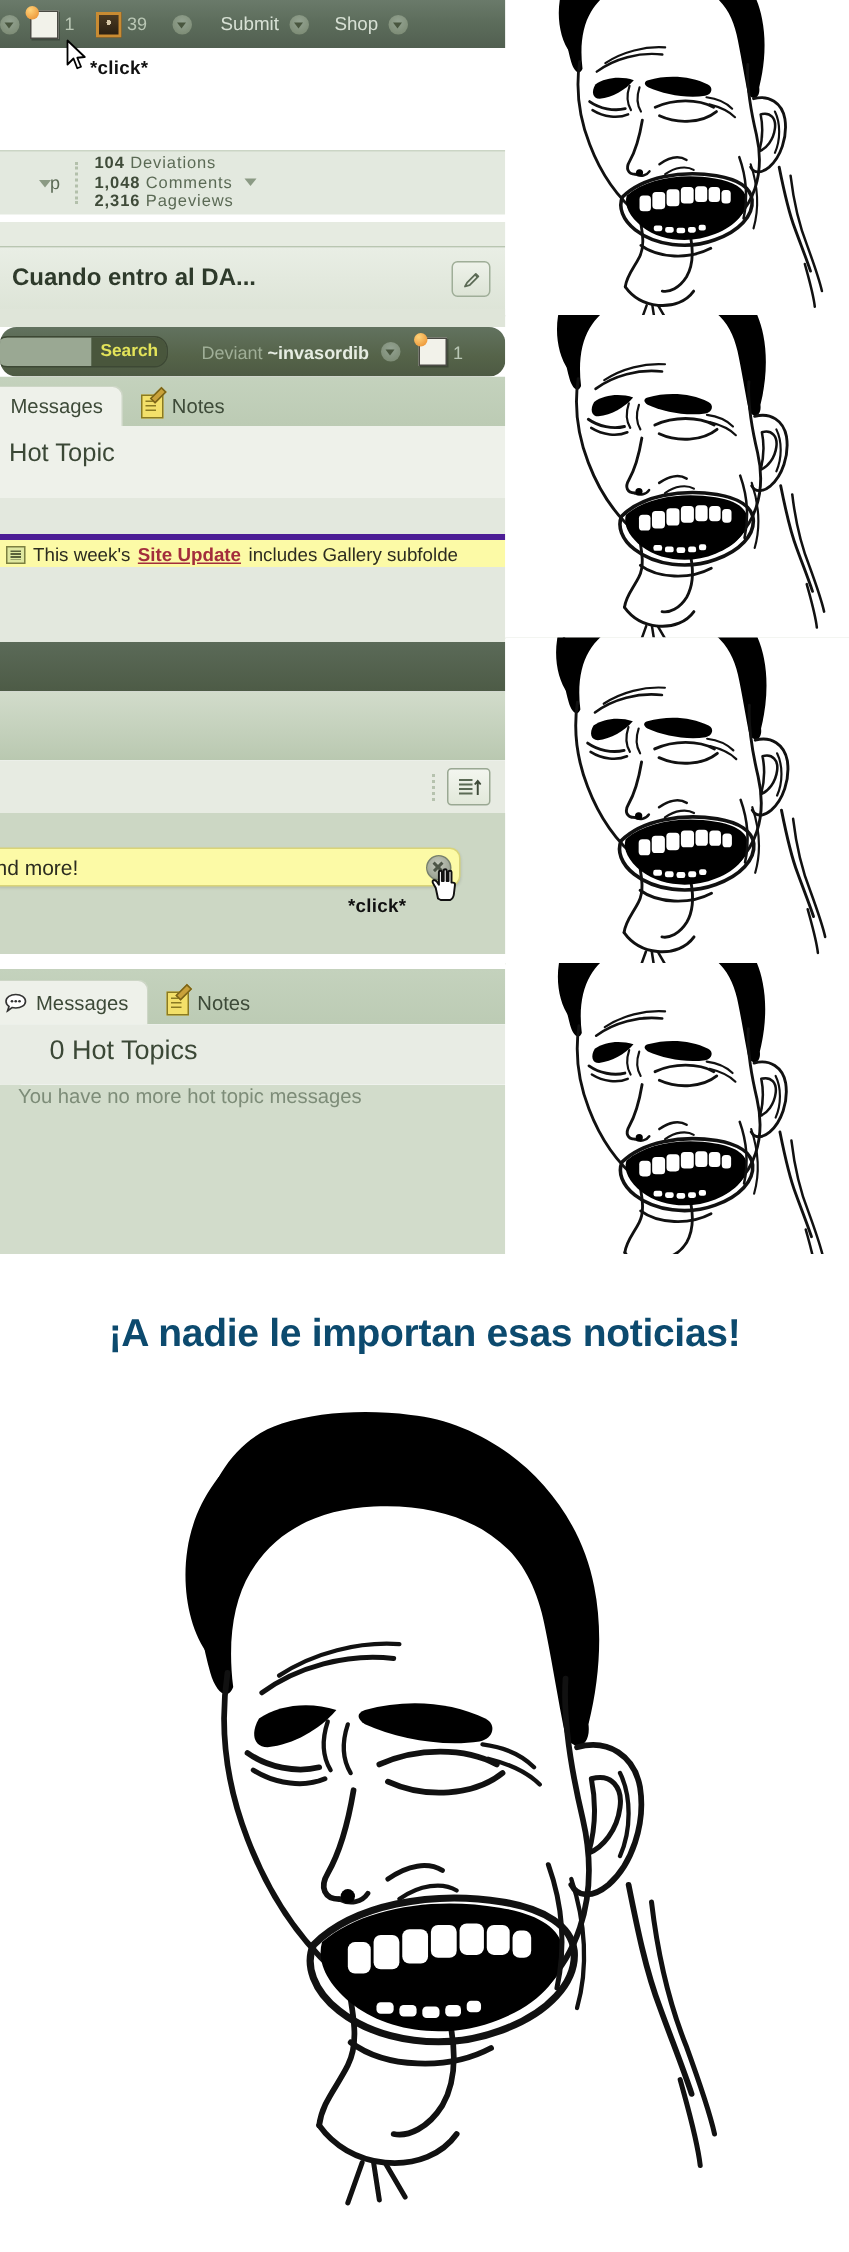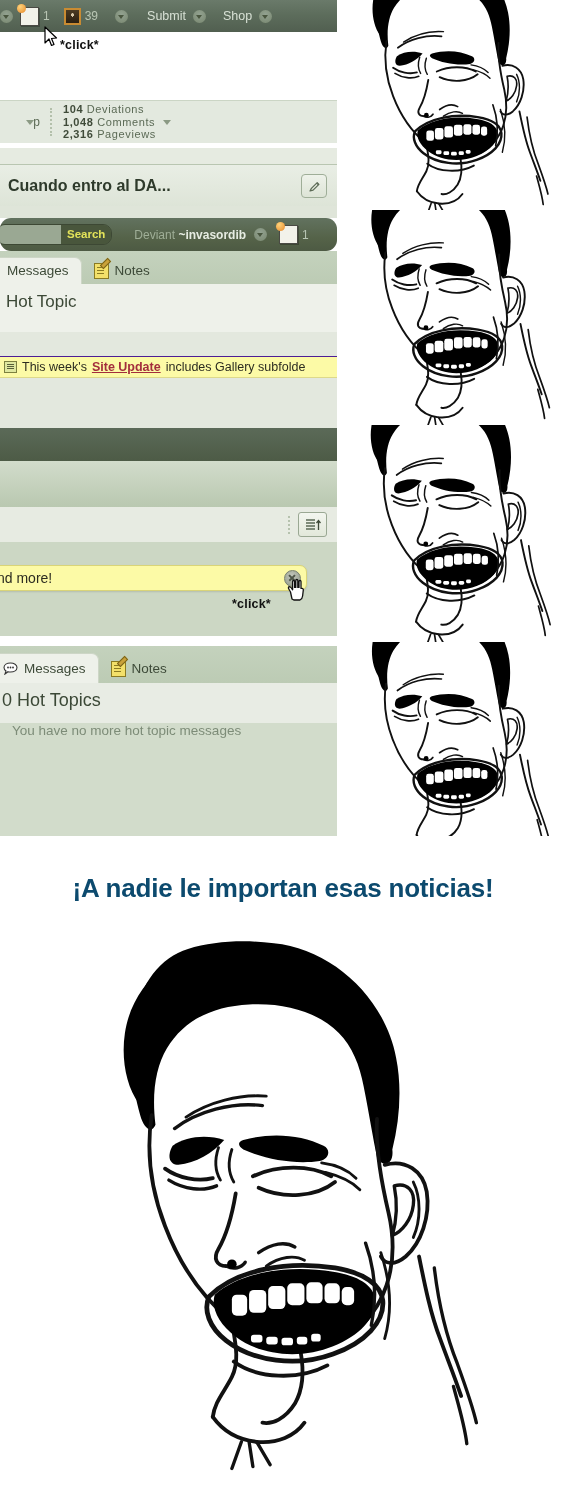--- a/index.html
+++ b/index.html
@@ -142,21 +142,21 @@
 
   
   .panel{background:#eef1ea;height:100%;}
   .panel h3{
     margin:0;padding:8px 8px 6px 6px;font-size:17px;font-weight:normal;
     color:#3b4836;font-family:"Liberation Sans",sans-serif;
   }
   .panel-sub{background:#e3e8de;height:100%;}
 
   .yellowbar{
-    background:#fcfaa6;border-top:1px solid #4c1d95;border-bottom:1px solid #ddd98b;
+    background:#fcfaa6;border-top:4px solid #4c1d95;border-bottom:1px solid #ddd98b;
     height:20px;display:flex;align-items:center;gap:5px;padding-left:4px;
     font-size:12.5px;color:#2c2c20;white-space:nowrap;
   }
   .yellowbar a{color:#a32d3c;font-weight:bold;text-decoration:underline;}
   .tiny-ico{
     width:13px;height:12px;flex:none;background:#dfe8a0;border:1px solid #7c8040;
     box-sizing:border-box;position:relative;
   }
   .tiny-ico:before{content:"";position:absolute;left:2px;top:2px;width:7px;height:6px;
     background:repeating-linear-gradient(to bottom,#59603a 0 1px,transparent 1px 2px);}
@@ -186,21 +186,21 @@
     width:15px;height:15px;border-radius:50%;flex:none;
     background:radial-gradient(circle at 45% 35%,#c4c8bc,#8c9585);
     border:1px solid #77806e;position:relative;
   }
   .closebtn:before,.closebtn:after{
     content:"";position:absolute;left:3px;top:6px;width:8px;height:1.6px;background:#4e5648;
   }
   .closebtn:before{transform:rotate(45deg);}
   .closebtn:after{transform:rotate(-45deg);}
 
-  .panel2{background:#e8ece4;height:100%;}
+  .panel2{background:#e8ece4;height:100%;padding-left:31px;}
   .panel2 h3{margin:0;padding:7px 0 0 2px;font-size:18px;font-weight:normal;color:#3b4836;}
   .notch{
     width:0;height:0;border-left:9px solid transparent;border-right:9px solid transparent;
     border-top:9px solid #e8ece4;position:absolute;left:-2px;
   }
   .emptymsg{
     background:#d2dccb;height:100%;display:flex;align-items:flex-start;
     padding-left:12px;font-size:13.5px;color:#7d8c78;
   }
 

